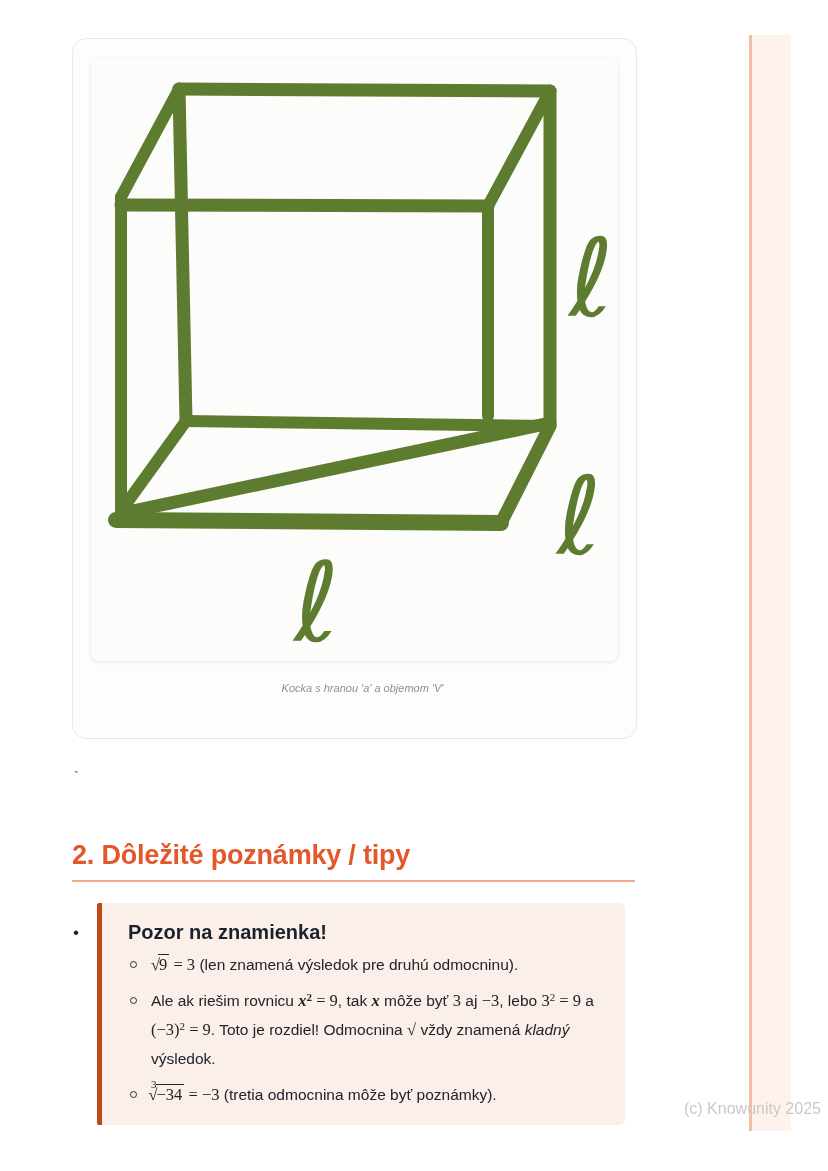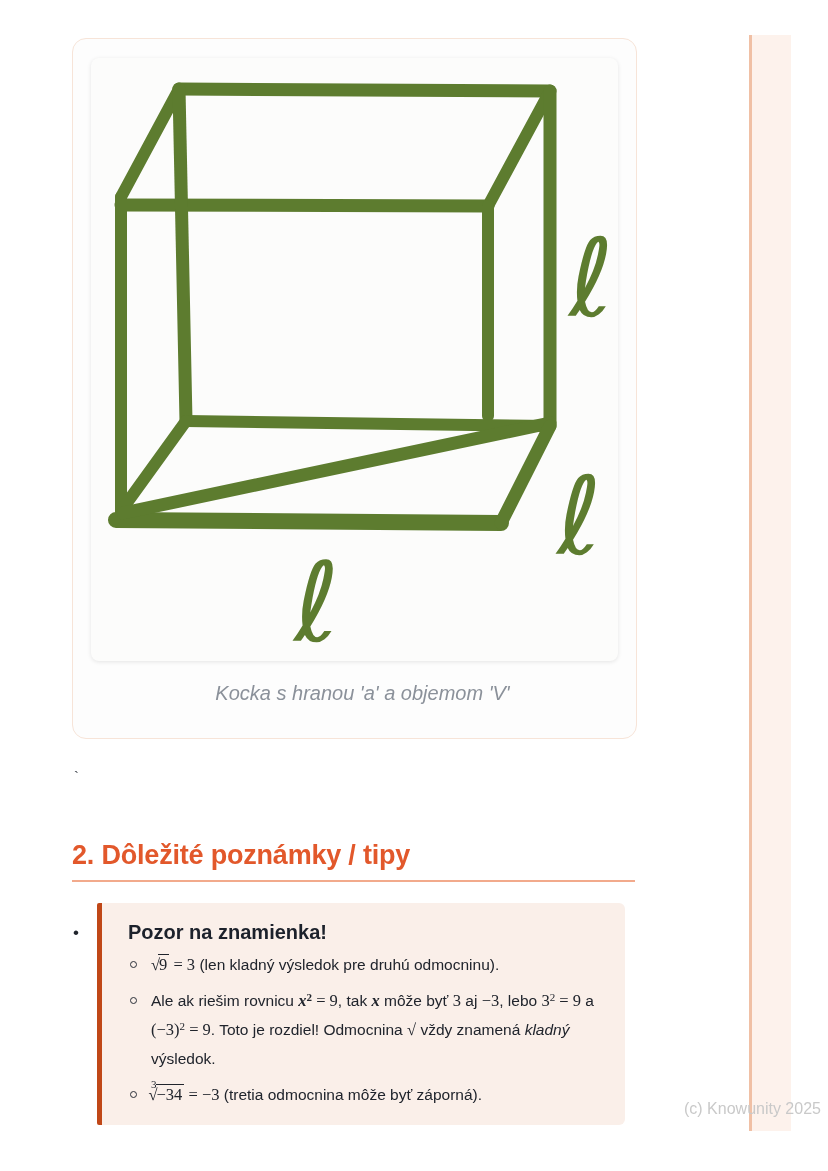--- a/index.html
+++ b/index.html
@@ -24,21 +24,21 @@
   }
   .figure-image svg{display:block; overflow:visible;}
   .cube-lines{color:var(--cube-color,#5d7c2f);}
   .cube-label{
     font-family:"DejaVu Sans", sans-serif;
     fill:var(--cube-color,#5d7c2f);
   }
   .figure-caption{
     position:absolute; left:16px; right:0; top:643px;
     text-align:center;
-    font-style:italic; font-size:20px;
+    font-style:italic; font-size:11px;
     color:var(--caption-color,#8b919a);
   }
   
   .stray-mark{
     position:absolute; left:74px; top:768px;
     font-size:15px; color:#3a3f47;
   }
   
   .section-heading{
     position:absolute; left:72px; top:838px; width:563px; margin:0;
@@ -150,29 +150,29 @@
   <h2 class="section-heading">2. Dôležité poznámky / tipy</h2>
   <div class="section-rule"></div>
 
   <div class="note-bullet">•</div>
 
   <div class="note-box">
     <div class="note-title">Pozor na znamienka!</div>
     <div class="note-items">
         <div class="note-item">
           <span class="circle-marker"></span>
-          <span class="note-item-body"><span class="math"><span class="radical">√</span><span class="radicand">9</span></span><span class="math"> = 3</span><span> (len kladný výsledok pre druhú odmocninu).</span></span>
+          <span class="note-item-body"><span class="math"><span class="radical">√</span><span class="radicand">9</span></span><span class="math"> = 3</span><span> (len znamená výsledok pre druhú odmocninu).</span></span>
         </div>
         <div class="note-item">
           <span class="circle-marker"></span>
           <span class="note-item-body"><span>Ale ak riešim rovnicu </span><span class="math var">x<sup>2</sup></span><span class="math"> = 9</span><span>, tak </span><span class="math var">x</span><span> môže byť </span><span class="math">3</span><span> aj </span><span class="math">−3</span><span>, lebo </span><span class="math">3<sup>2</sup></span><span class="math"> = 9</span><span> a </span><span class="math">(−3)<sup>2</sup></span><span class="math"> = 9</span><span>. Toto je rozdiel! Odmocnina </span><span class="math">√</span><span> vždy znamená </span><em>kladný</em><span> výsledok.</span></span>
         </div>
         <div class="note-item">
           <span class="circle-marker"></span>
-          <span class="note-item-body"><span class="math"><sup class="root-idx">3</sup><span class="radical">√</span><span class="radicand">−34</span></span><span class="math"> = −3</span><span> (tretia odmocnina môže byť záporná).</span></span>
+          <span class="note-item-body"><span class="math"><sup class="root-idx">3</sup><span class="radical">√</span><span class="radicand">−34</span></span><span class="math"> = −3</span><span> (tretia odmocnina môže byť poznámky).</span></span>
         </div>
       </div>
   </div>
 
   <div class="watermark">(c) Knowunity 2025</div>
 
   <div class="side-bar"></div>
 
 </div>
 

